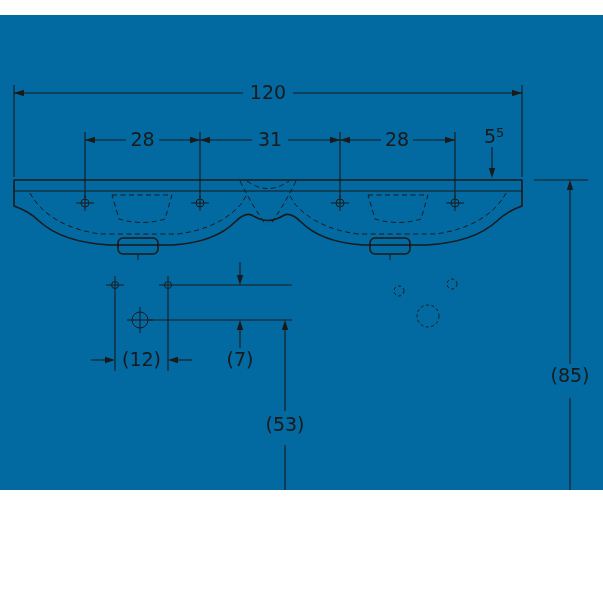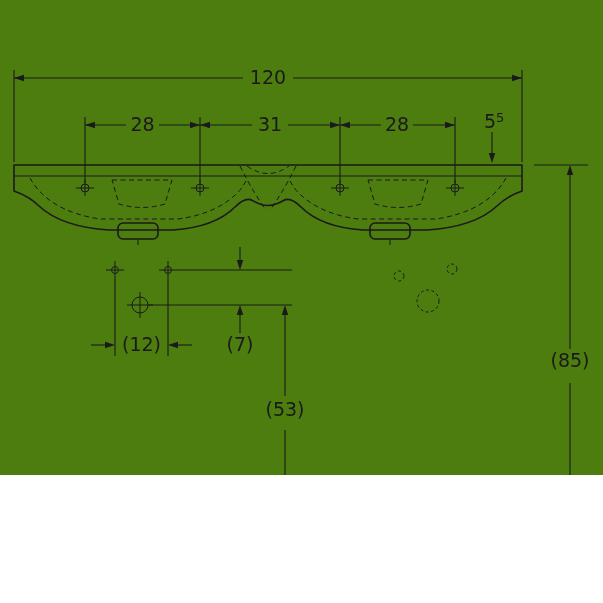--- a/index.html
+++ b/index.html
@@ -1,16 +1,16 @@
 <!DOCTYPE html>
 <html><head>
 <meta charset="utf-8">
 <style>
   html,body{margin:0;padding:0;background:#ffffff;}
-  .canvas{position:relative;width:603px;height:475px;background:#4d7c0f;overflow:hidden;}
+  .canvas{position:relative;width:603px;height:475px;background:#0369a1;overflow:hidden;margin-top:15px;}
   svg{display:block;}
   .ol{fill:none;stroke:#1a1a1a;stroke-width:1.6;stroke-linejoin:round;stroke-linecap:round;}
   .thin{fill:none;stroke:#1a1a1a;stroke-width:1;}
   .dash{fill:none;stroke:#1a1a1a;stroke-width:1;stroke-dasharray:5 3.5;}
   .dim{fill:none;stroke:#1a1a1a;stroke-width:1.1;}
   .arr{fill:#1a1a1a;stroke:none;}
   .circ-dash{fill:none;stroke:#1a1a1a;stroke-width:1;stroke-dasharray:3 2.5;}
   .lbl{font-family:"DejaVu Sans","Liberation Sans",sans-serif;font-size:19px;fill:#1a1a1a;}
   .mid{text-anchor:middle;}
   .sup{font-size:13px;}

